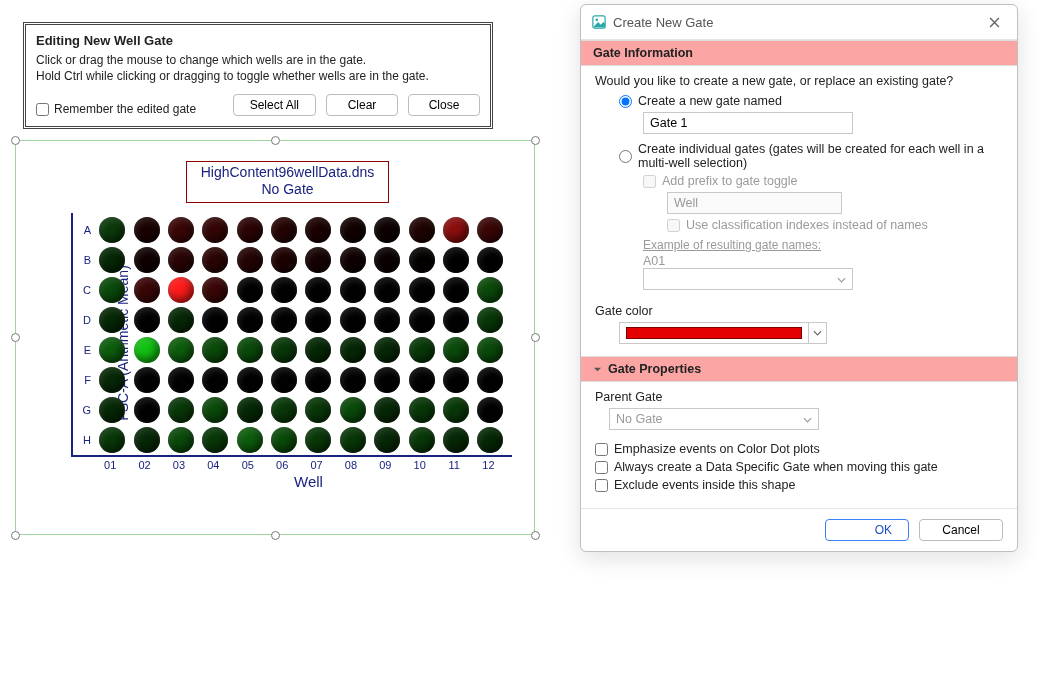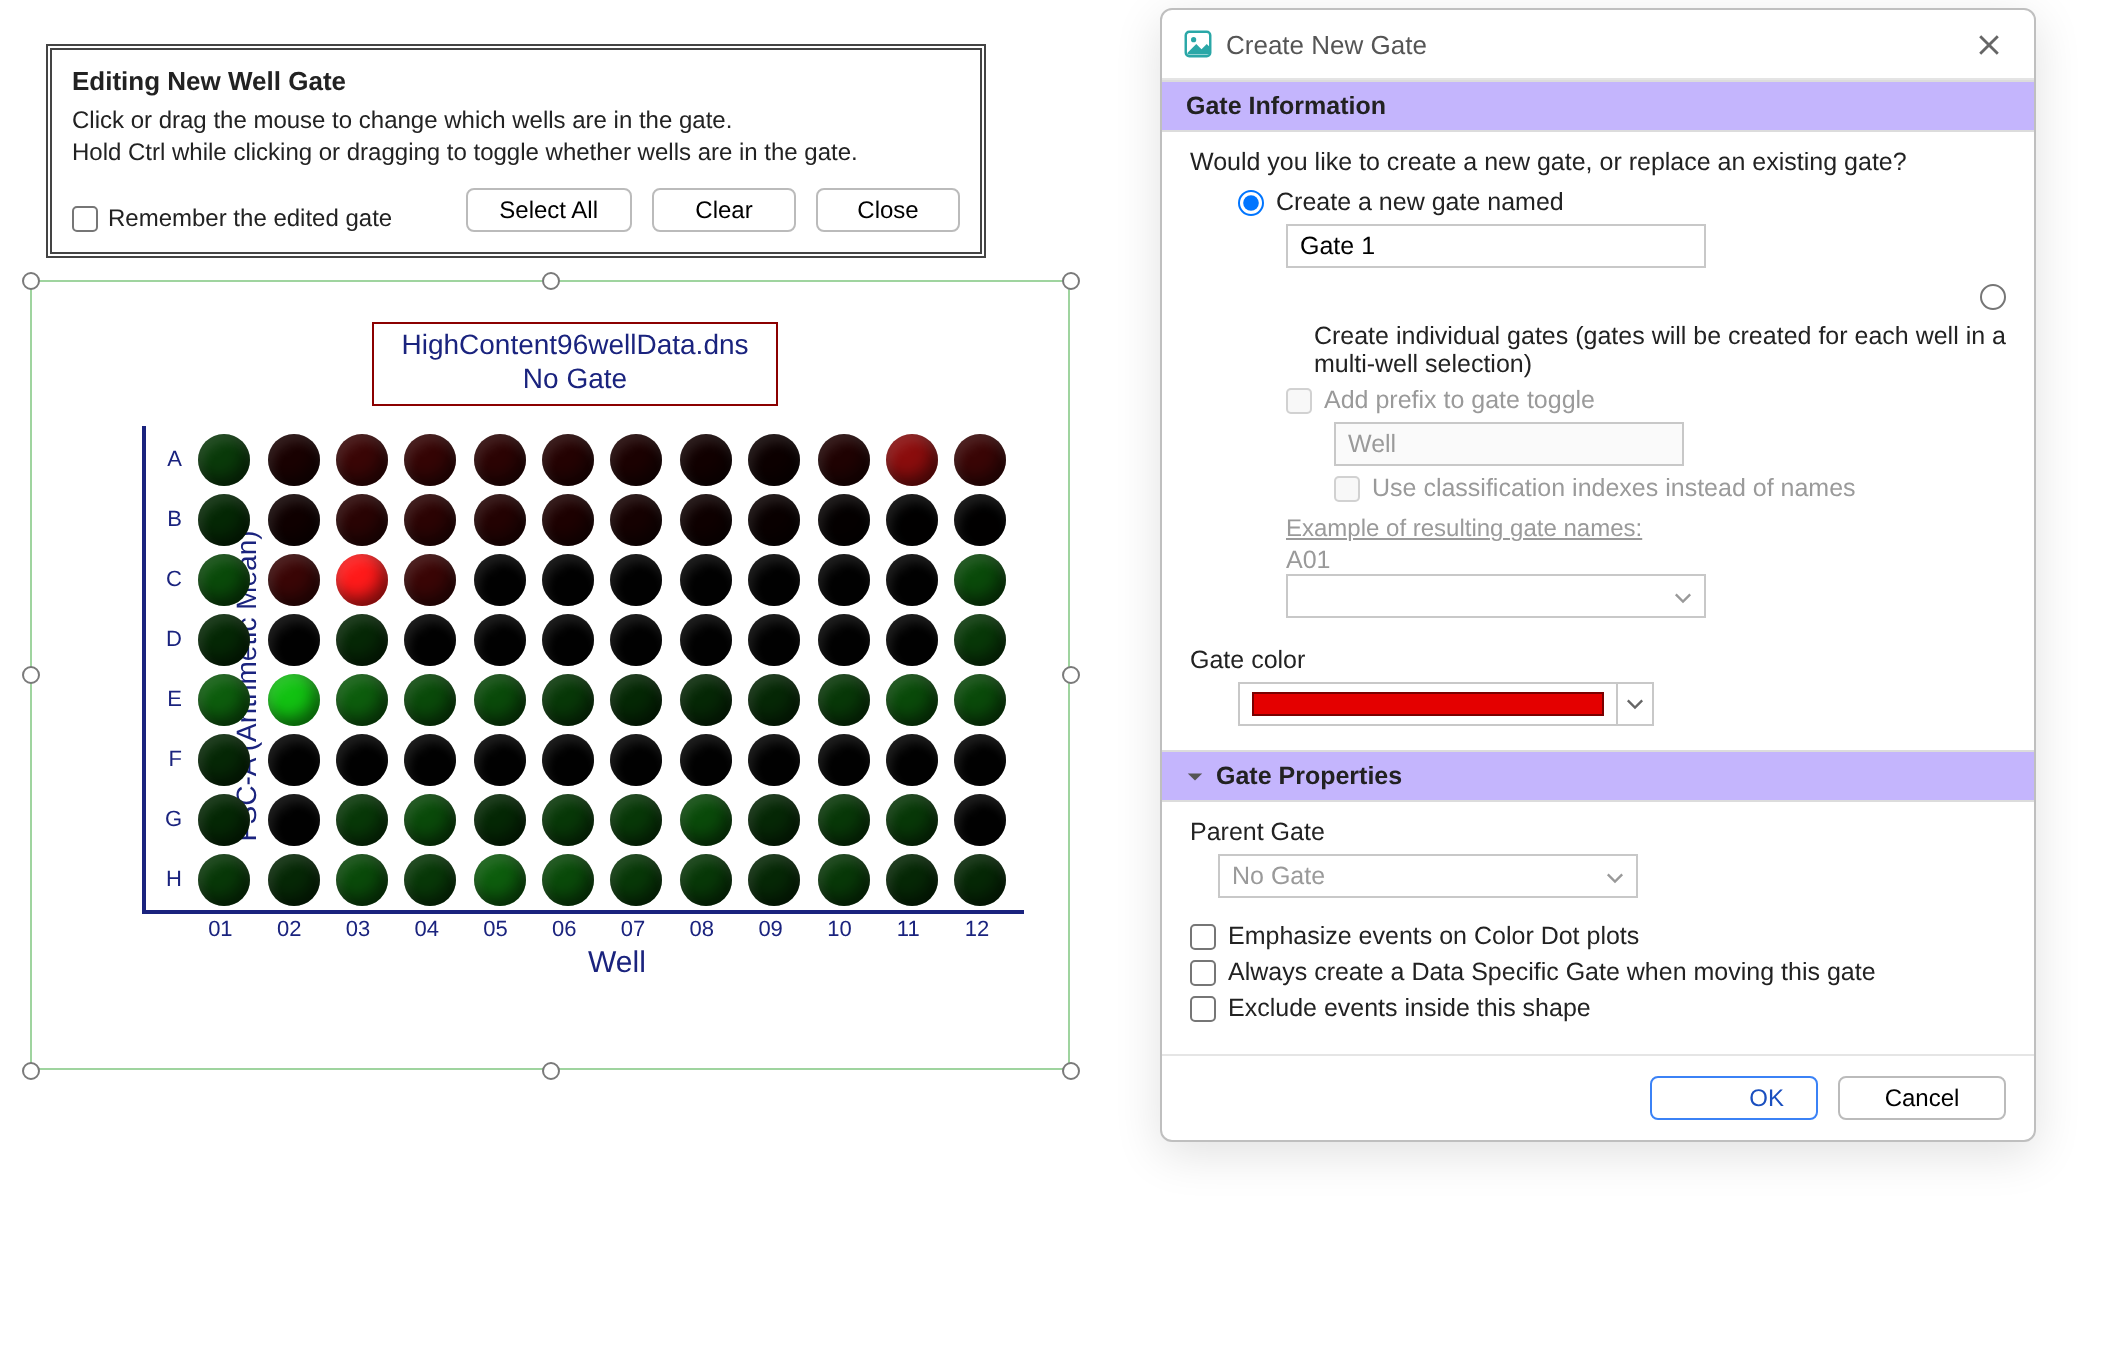--- a/index.html
+++ b/index.html
@@ -192,21 +192,21 @@
     margin-left: auto;
     width: 26px; height: 22px;
     display: flex; align-items: center; justify-content: center;
     color: #666; cursor: pointer;
     border-radius: 3px;
   }
   .dlg-body {
     padding: 0 0 0 0;
   }
   .group-header {
-    background: #c4b5fd;
+    background: #fca5a5;
     border-top: 1px solid #dcdcdc;
     border-bottom: 1px solid #dcdcdc;
     padding: 5px 12px;
     font-weight: 700;
     font-size: 12.5px;
     display: flex;
     align-items: center;
     gap: 6px;
   }
   .group-body {
@@ -478,21 +478,21 @@
       <div class="q">Would you like to create a new gate, or replace an existing gate?</div>
 
       <div class="radio-row indent1">
         <input type="radio" name="g1" checked="" style="">
         <span>Create a new gate named</span>
       </div>
       <div class="indent2">
         <input type="text" class="field" value="Gate 1" style="">
       </div>
 
-      <div class="radio-row indent1" style="align-items:flex-end;margin-top:8px;flex-direction:column;">
+      <div class="radio-row indent1" style="align-items:center;margin-top:8px;">
         <input type="radio" name="g1" style="">
         <div>
           <div>Create individual gates (gates will be created for each well in a</div>
           <div>multi-well selection)</div>
         </div>
       </div>
       <div class="check-row indent2 disabled">
         <input type="checkbox" disabled="" style="">
         <span>Add prefix to gate toggle</span>
       </div>

